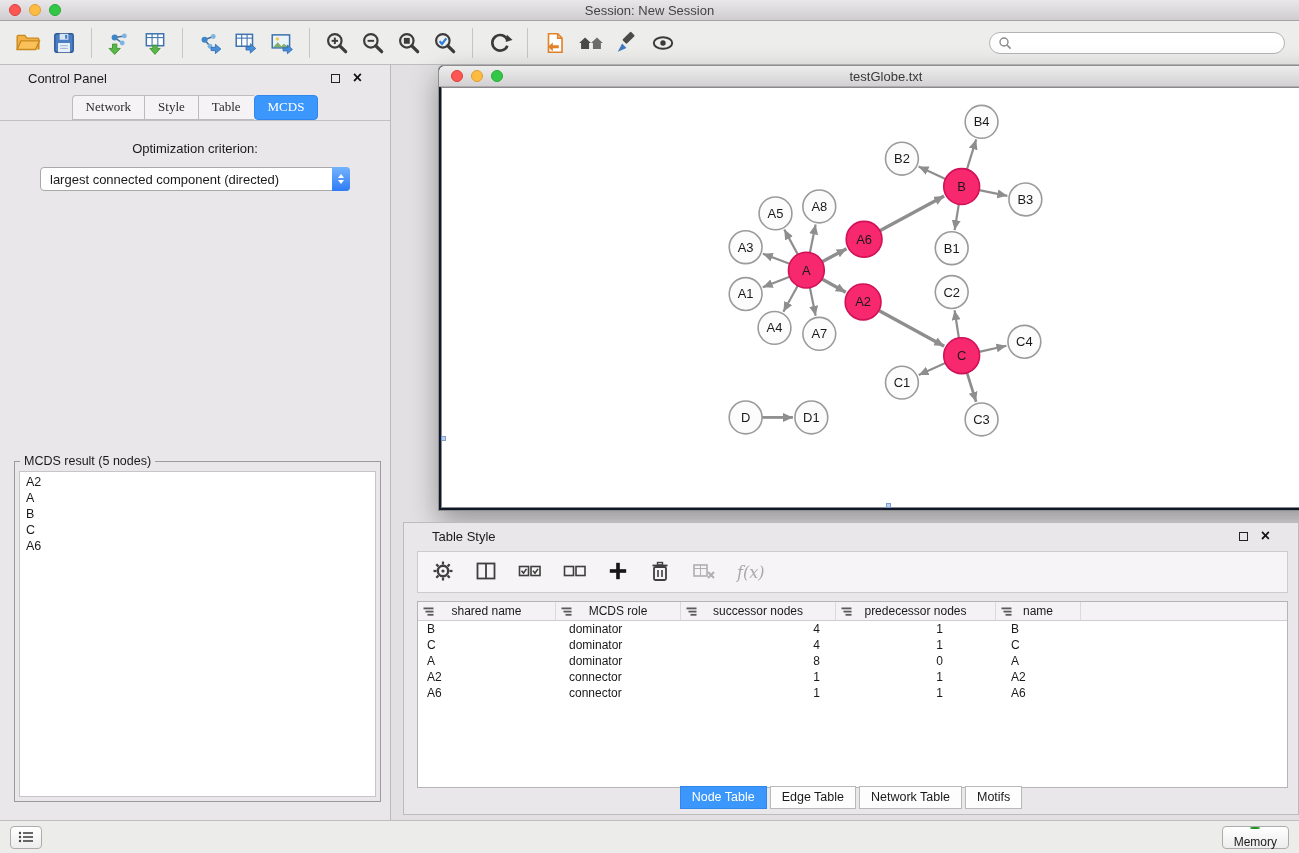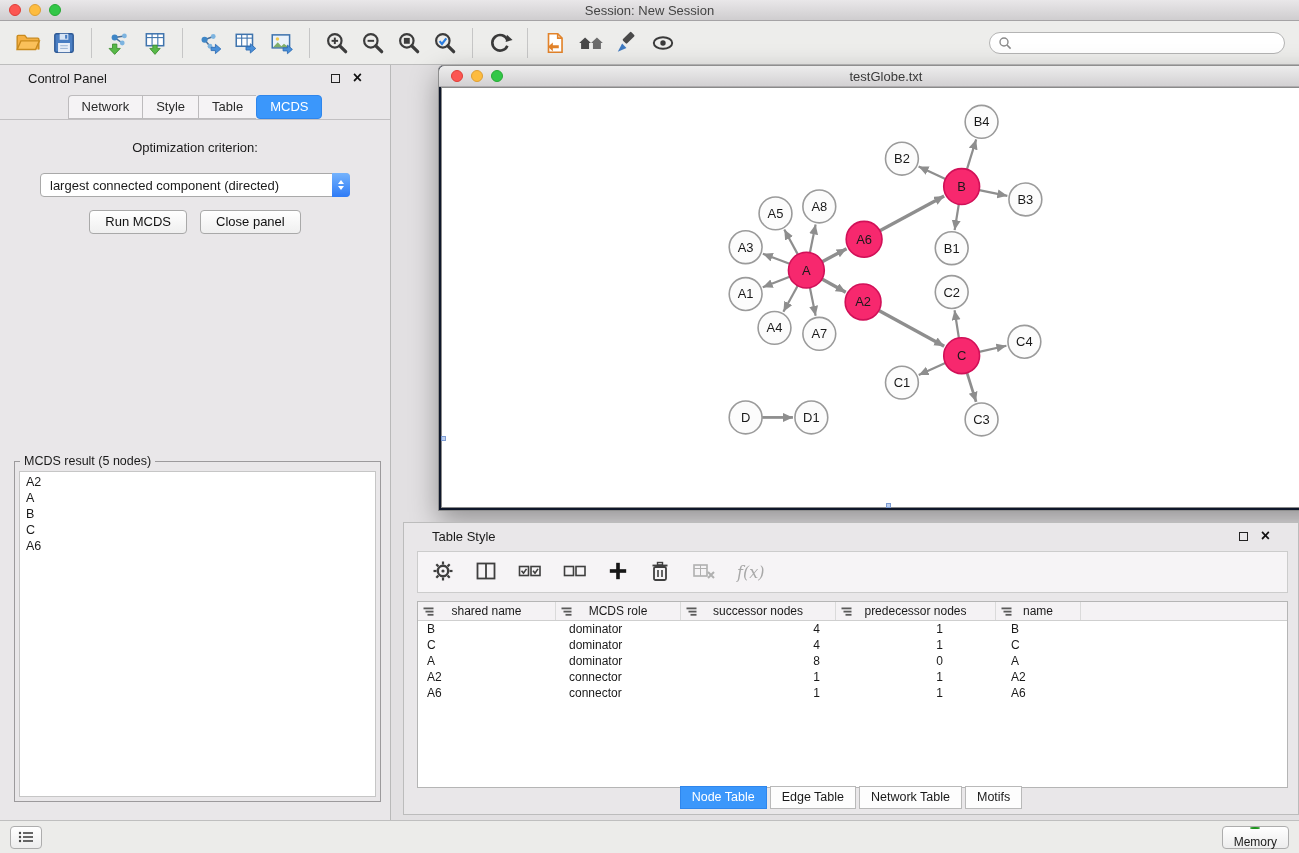--- a/index.html
+++ b/index.html
@@ -32,29 +32,29 @@
 
   
   #control-panel { position:absolute; left:0; top:65px; width:391px; height:755px;
     background:#e9e7e9; border-right:1px solid #b9b9b9; }
   .panel-head { height:26px; display:flex; align-items:center; padding:0 28px; font-size:13px; }
   .panel-head .spacer { flex:1; }
   .float-ic { width:9px; height:9px; border:1.5px solid #222; margin-right:13px; }
   .close-ic { font-weight:bold; font-size:16px; line-height:14px; color:#111; }
 
   #cp-tabbar { border-bottom:1px solid #c2c0c2; display:flex; justify-content:center;
-    padding:4px 0 0 0; }
+    padding:4px 0 0 0;font-family:Liberation Serif, serif; }
   .cp-tab { font-size:13px; padding:3px 13px 4px; border:1px solid #bdbbbd; border-right:none;
     background:#f5f3f5; color:#2a2a2a; }
   .cp-tab:first-child { border-radius:4px 0 0 0; }
   .cp-tab:last-child { border-right:1px solid #bdbbbd; }
   .cp-tab.active { background:#3b97fb; color:#fff; border-color:#2f86ec; border-radius:4px; }
 
   .cp-content { padding-top:20px; text-align:center; }
-  #opt-label { font-size:13px; margin-bottom:18px; }
+  #opt-label { font-size:13px; margin-bottom:11px; }
   #criterion { width:310px; height:24px; margin:0 auto 13px; background:#fff;
     border:1px solid #a9a9a9; border-radius:4px; display:flex; align-items:center;
     position:relative; padding:0 22px 0 9px; font-size:13px; text-align:left; }
   #criterion .ctext { white-space:nowrap; overflow:hidden; }
   #criterion .stepper { position:absolute; right:-1px; top:-1px; bottom:-1px; width:18px;
     background:linear-gradient(#74b3fd,#2e7bf6); border-radius:0 4px 4px 0;
     display:flex; flex-direction:column; align-items:center; justify-content:center; gap:2px; }
   .stepper i { width:0; height:0; border-left:3.5px solid transparent; border-right:3.5px solid transparent; }
   .stepper .up { border-bottom:4px solid #fff; }
   .stepper .down { border-top:4px solid #fff; }
@@ -291,24 +291,20 @@
       </div>
   </div>
   <div class="cp-content">
     <div id="opt-label">Optimization criterion:</div>
     <div id="criterion">
       <span class="ctext">largest connected component (directed)</span>
       <span class="stepper">
         <i class="up"></i>
           <i class="down"></i>
       </span>
-    </div>
-    <div class="btn-row">
-      <button class="push-btn">Run MCDS</button>
-      <button class="push-btn">Close panel</button>
     </div>
   </div>
   <div id="mcds-box">
     <div id="mcds-title">MCDS result (5 nodes)</div>
     <div id="mcds-list">
         <div class="mcds-item">A2</div>
         <div class="mcds-item">A</div>
         <div class="mcds-item">B</div>
         <div class="mcds-item">C</div>
         <div class="mcds-item">A6</div>

